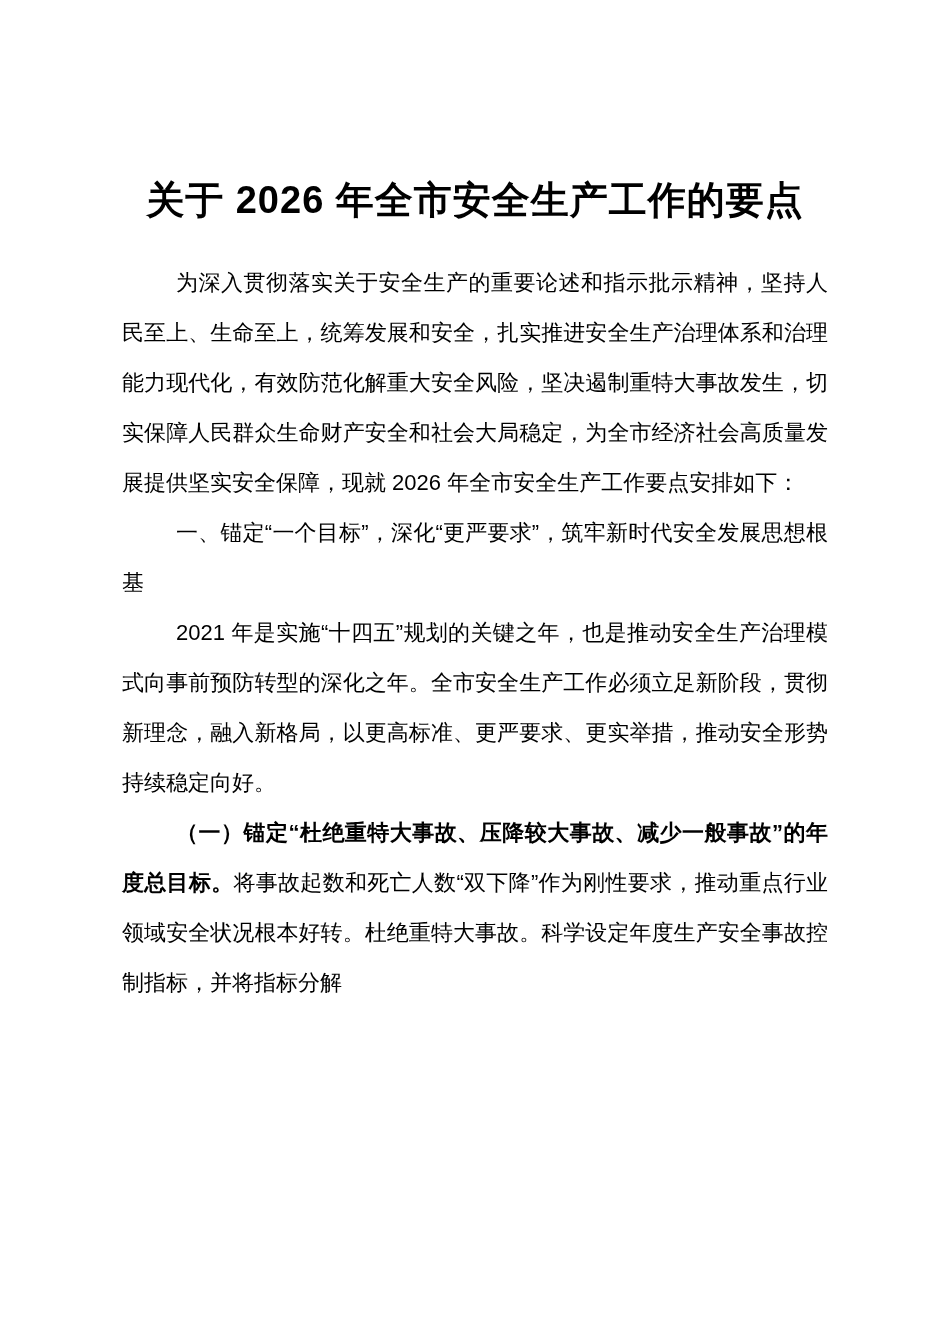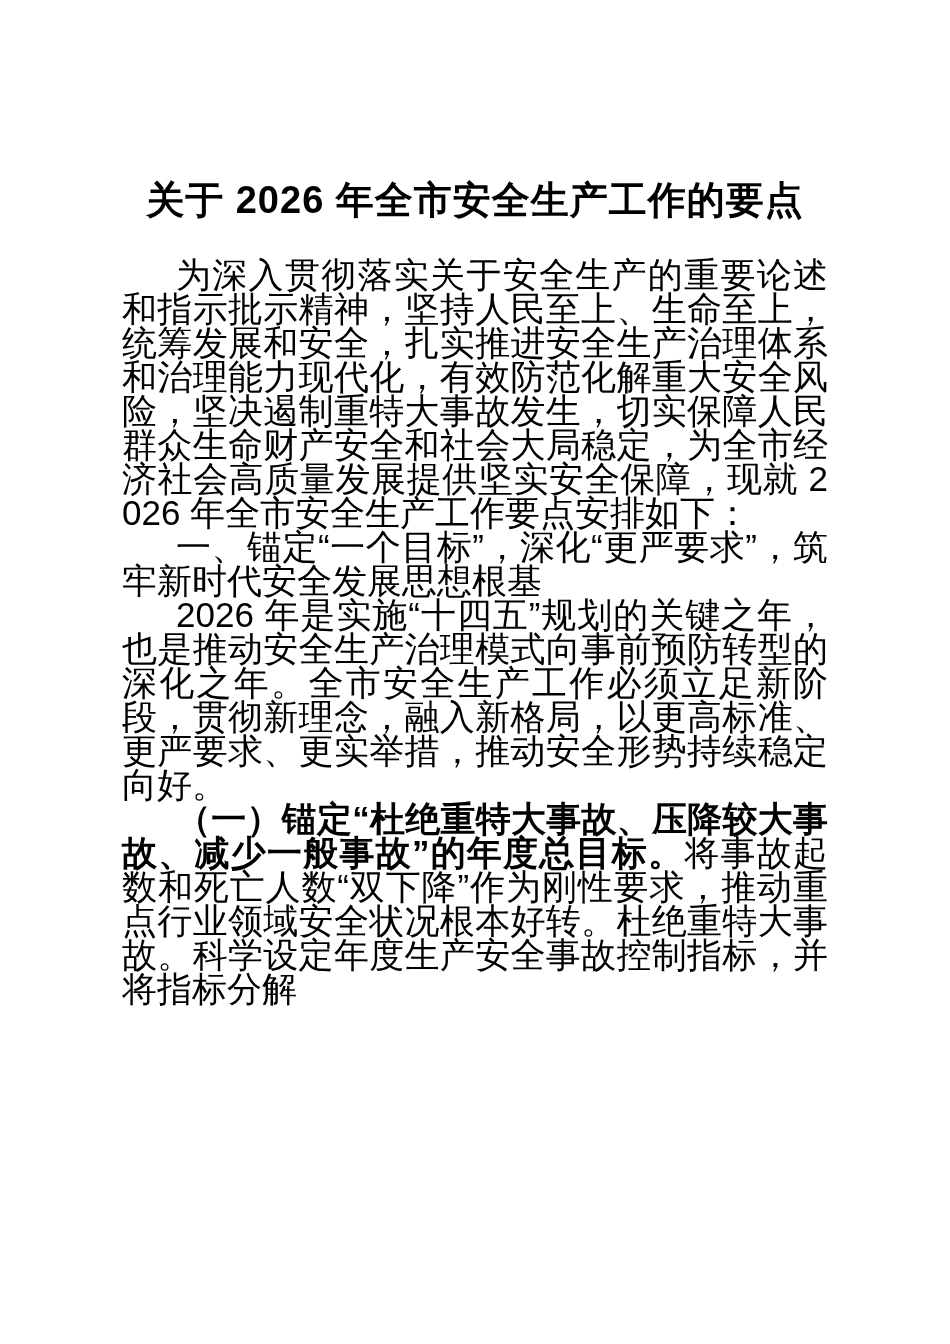--- a/index.html
+++ b/index.html
@@ -27,22 +27,22 @@
     font-weight: 700;
     line-height: 80px;
     text-align: center;
     letter-spacing: 1px;
   }
   .title-line {
     display: block;
   }
   .para {
     margin: 0;
-    font-size: 35px;
-    line-height: 34px;
+    font-size: 22px;
+    line-height: 50px;
     text-align: justify;
     text-indent: 54px;
     word-break: break-all;
   }
   .para .lead-bold {
     font-weight: 700;
   }
 </style>
 </head>
 <body>
@@ -50,17 +50,17 @@
 <div class="page">
 
   <h1 class="doc-title">
     <span class="title-line">关于 2026 年全市安全生产工作的要点</span>
   </h1>
 
   <p class="para">为深入贯彻落实关于安全生产的重要论述和指示批示精神，坚持人民至上、生命至上，统筹发展和安全，扎实推进安全生产治理体系和治理能力现代化，有效防范化解重大安全风险，坚决遏制重特大事故发生，切实保障人民群众生命财产安全和社会大局稳定，为全市经济社会高质量发展提供坚实安全保障，现就 2026 年全市安全生产工作要点安排如下：</p>
 
   <p class="para">一、锚定“一个目标”，深化“更严要求”，筑牢新时代安全发展思想根基</p>
 
-  <p class="para">2026 年是实施“十四五”规划的关键之年，也是推动安全生产治理模式向事前预防转型的深化之年。全市安全生产工作必须立足新阶段，贯彻新理念，融入新格局，以更高标准、更严要求、更实举措，推动安全形势持续稳定向好。</p>
+  <p class="para">2021 年是实施“十四五”规划的关键之年，也是推动安全生产治理模式向事前预防转型的深化之年。全市安全生产工作必须立足新阶段，贯彻新理念，融入新格局，以更高标准、更严要求、更实举措，推动安全形势持续稳定向好。</p>
 
   <p class="para"><span class="lead-bold">（一）锚定“杜绝重特大事故、压降较大事故、减少一般事故”的年度总目标。</span><span>将事故起数和死亡人数“双下降”作为刚性要求，推动重点行业领域安全状况根本好转。杜绝重特大事故。科学设定年度生产安全事故控制指标，并将指标分解</span></p>
 
 </div>
 
 </body></html>

